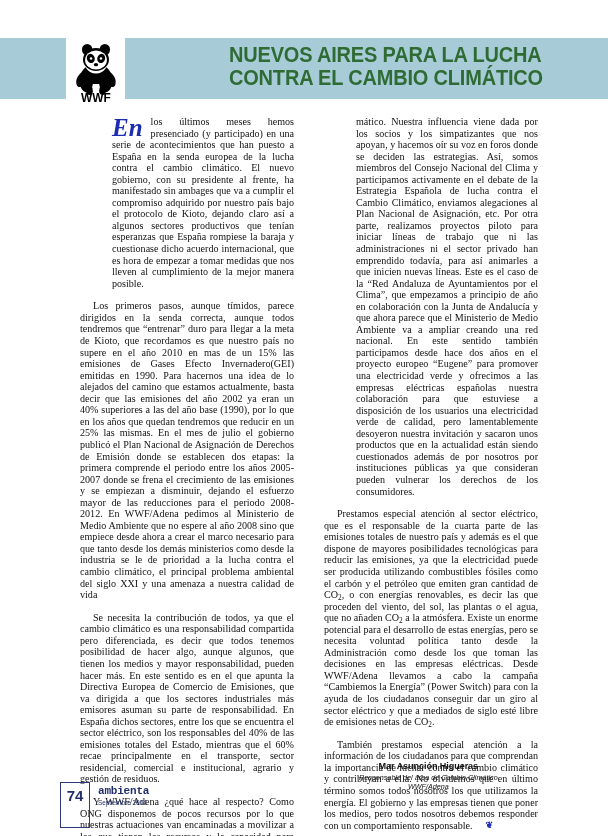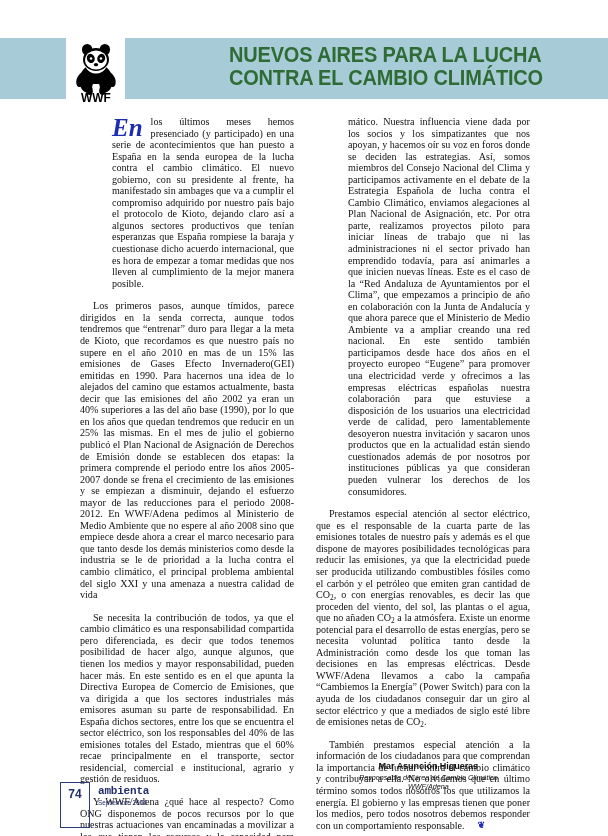--- a/index.html
+++ b/index.html
@@ -44,21 +44,21 @@
     width:450px;height:630px;
   }
   .col{
     position:absolute;top:0;width:214px;height:630px;
     font-size:10.1px;
     line-height:11.55px;
     text-align:justify;
     color:#111;
   }
   .col-left{left:0;}
-  .col-right{left:236px;}
+  .col-right{left:244px;}
   .col p{margin:0 0 11.2px 0;text-indent:13px;}
   .col p.first{text-indent:0;margin-left:32px;}
 
   .dropcap{
     float:left;
     font-style:italic;
     font-weight:bold;
     color:#1d2bb5;
     font-size:25px;
     line-height:20px;
@@ -104,21 +104,21 @@
   .footer-pagebox{
     border:1px solid #2b3a7a;
     border-right:none;
     width:29px;
     display:flex;align-items:flex-start;justify-content:center;
     padding-top:4px;
     box-sizing:border-box;
   }
   .footer-page{
     font-family:"Liberation Sans", sans-serif;
-    font-weight:bold;font-size:12px;color:#232f6b;
+    font-weight:bold;font-size:15px;color:#232f6b;
   }
   .footer-right{
     border-left:1px solid #2b3a7a;
     padding-left:8px;padding-top:3px;
     box-sizing:border-box;
   }
   .footer-brand{
     font-family:Liberation Mono, monospace;
     font-weight:bold;font-size:11px;color:#232f6b;
     letter-spacing:-0.2px;

